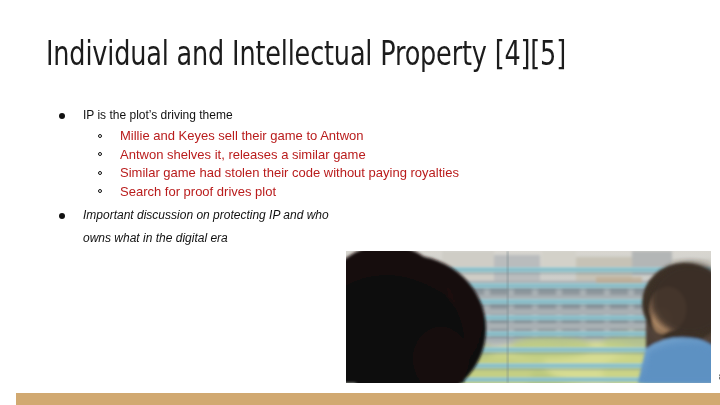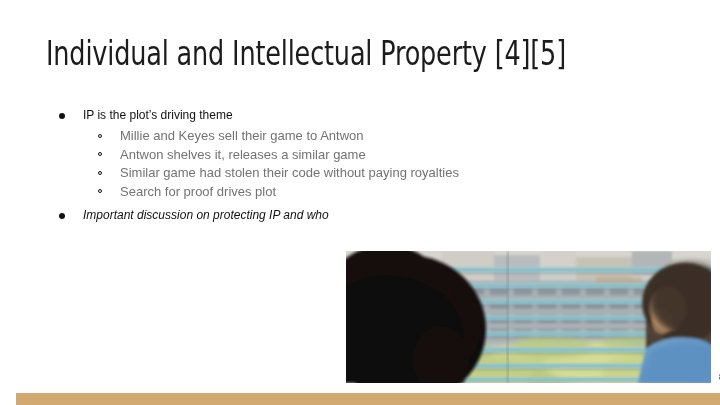--- a/index.html
+++ b/index.html
@@ -65,21 +65,21 @@
     height: 6px;
     border-radius: 50%;
     background: #111111;
   }
   .lvl2-group { margin: 0; padding: 0; }
   .lvl2 {
     position: relative;
     padding-left: 66px;
     font-size: 13px;
     line-height: 18.5px;
-    color: #737373;
+    color: #b91c1c;
   }
   .lvl2 > .ring {
     position: absolute;
     left: 44px;
     top: 6.5px;
     width: 4.4px;
     height: 4.4px;
     border-radius: 50%;
     border: 1.15px solid #111111;
     box-sizing: border-box;
@@ -150,20 +150,21 @@
       </div>
       <div class="lvl2">
         <span class="ring"></span>
         <span class="txt">Search for proof drives plot</span>
       </div>
     </div>
 
     <div class="lvl1" id="bullet2">
       <span class="dot"></span>
       <span class="txt">Important discussion on protecting IP and who</span>
+      <span class="txt">owns what in the digital era</span>
     </div>
 
   </div>
 
   <div id="photo">
     <svg id="photo-svg" viewBox="0 0 365 132" preserveAspectRatio="none">
       <defs>
         <linearGradient id="skyGrad" x1="0" y1="0" x2="0" y2="1">
           <stop offset="0%" stop-color="#d8d6d0"></stop>
           <stop offset="45%" stop-color="#bfc3c2"></stop>

